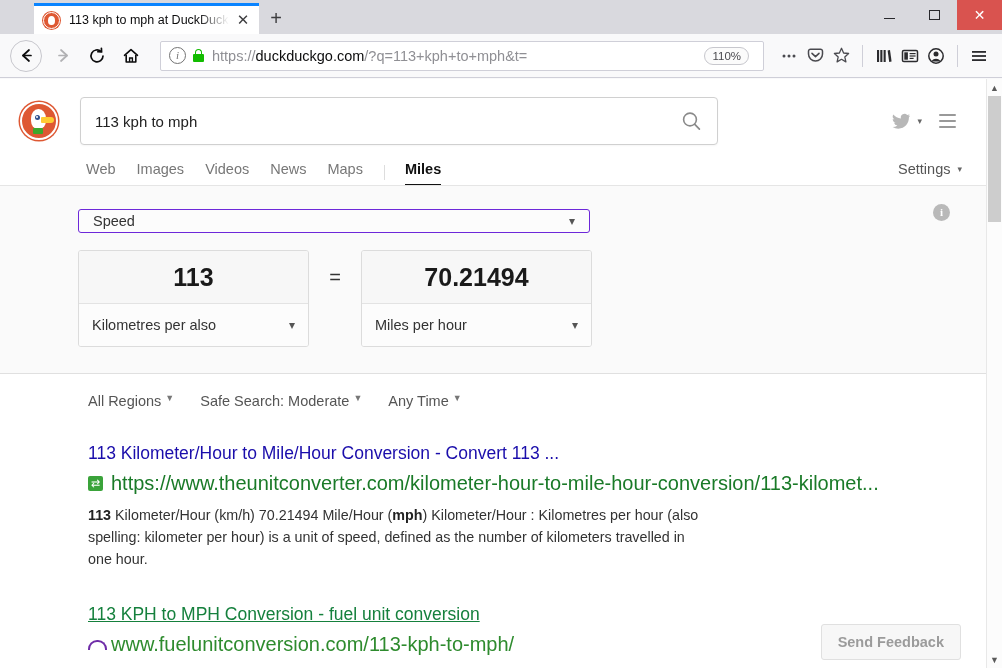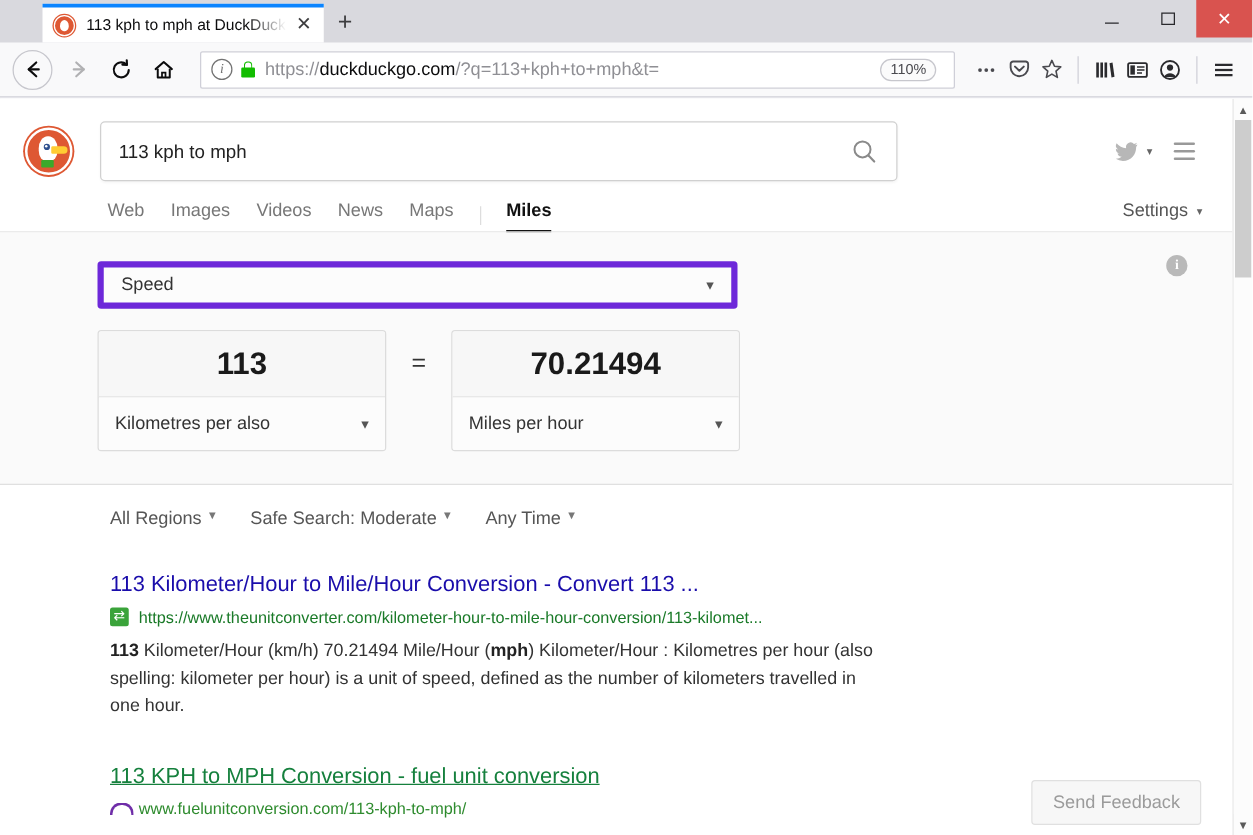--- a/index.html
+++ b/index.html
@@ -145,22 +145,22 @@
   .caret { font-size: 9px; color: #666; }
   .ddg-tabs-underline { position: absolute; left: 0; right: 0; bottom: 0; height: 1px; background: #e5e5e5; }
 
   
   .answer-zone {
     background: #fafafa; border-bottom: 1px solid #e0e0e0;
     padding: 23px 0 26px 0; position: relative;
   }
   .conv-wrap { padding-left: 78px; }
   .conv-select {
-    width: 512px; height: 38px; background: #fcfcfc;
-    border: 5px solid #6d28d9; border-radius: 3px;
+    width: 512px; height: 24px; background: #fcfcfc;
+    border: 1px solid #6d28d9; border-radius: 3px;
     display: flex; align-items: center; padding: 0 14px;
     font-size: 14.5px; color: #333;
   }
   .conv-select .chev { margin-left: auto; color: #555; font-size: 12px; }
   .conv-row { display: flex; align-items: center; margin-top: 17px; }
   .conv-card {
     width: 231px; background: #fbfbfb;
     border: 1px solid #dcdcdc; border-radius: 3px; overflow: hidden;
   }
   .conv-value {
@@ -195,32 +195,32 @@
   .favicon.green { background: #3aa33a; }
   .favicon.green::after {
     content: "⇄"; position: absolute; inset: 0; color: #fff; font-size: 11px;
     text-align: center; line-height: 15px;
   }
   .favicon.arc { background: transparent; }
   .favicon.arc::after {
     content: ""; position: absolute; left: 0; bottom: 2px; width: 15px; height: 8px;
     border: 2.4px solid #6f2da8; border-bottom: none; border-radius: 9px 9px 0 0;
   }
-  .result-url { font-size: 13px; color: #1a7a28; white-space: nowrap; }
+  .result-url { font-size: 20px; color: #1a7a28; white-space: nowrap; }
   .result-url.plain { color: #2e8b2e; }
   .result-snippet {
     margin-top: 9px; font-size: 14.3px; color: #333; line-height: 1.55; max-width: 620px;
   }
   .result-snippet b { font-weight: bold; color: #222; }
 
   
   .feedback {
     position: absolute; right: 25px; bottom: 8px;
     background: #f7f7f7; border: 1px solid #e0e0e0; border-radius: 3px;
-    padding: 9px 16px; font-size: 14.5px; color: #9b9b9b; font-weight: normal;
+    padding: 9px 16px; font-size: 14.5px; color: #9b9b9b; font-weight: bold;
   }
   .pg-scrollbar {
     position: absolute; right: 0; top: 0; width: 16px; height: 589px;
     background: #fcfcfc; border-left: 1px solid #e8e8e8;
   }
   .sb-arrow { height: 17px; display: flex; align-items: center; justify-content: center; font-size: 9px; color: #5a5a5a; }
   .sb-arrow.bottom { position: absolute; bottom: 0; left: 0; right: 0; }
   .sb-track { position: absolute; top: 17px; bottom: 17px; left: 0; right: 0; background: #fcfcfc; }
   .sb-thumb { position: absolute; left: 1px; right: 1px; top: 0px; height: 126px; background: #cdcdcd; }
   .page-left-edge { position: absolute; left: 0; top: 0; width: 1px; height: 589px; background: #e2e2e2; }

